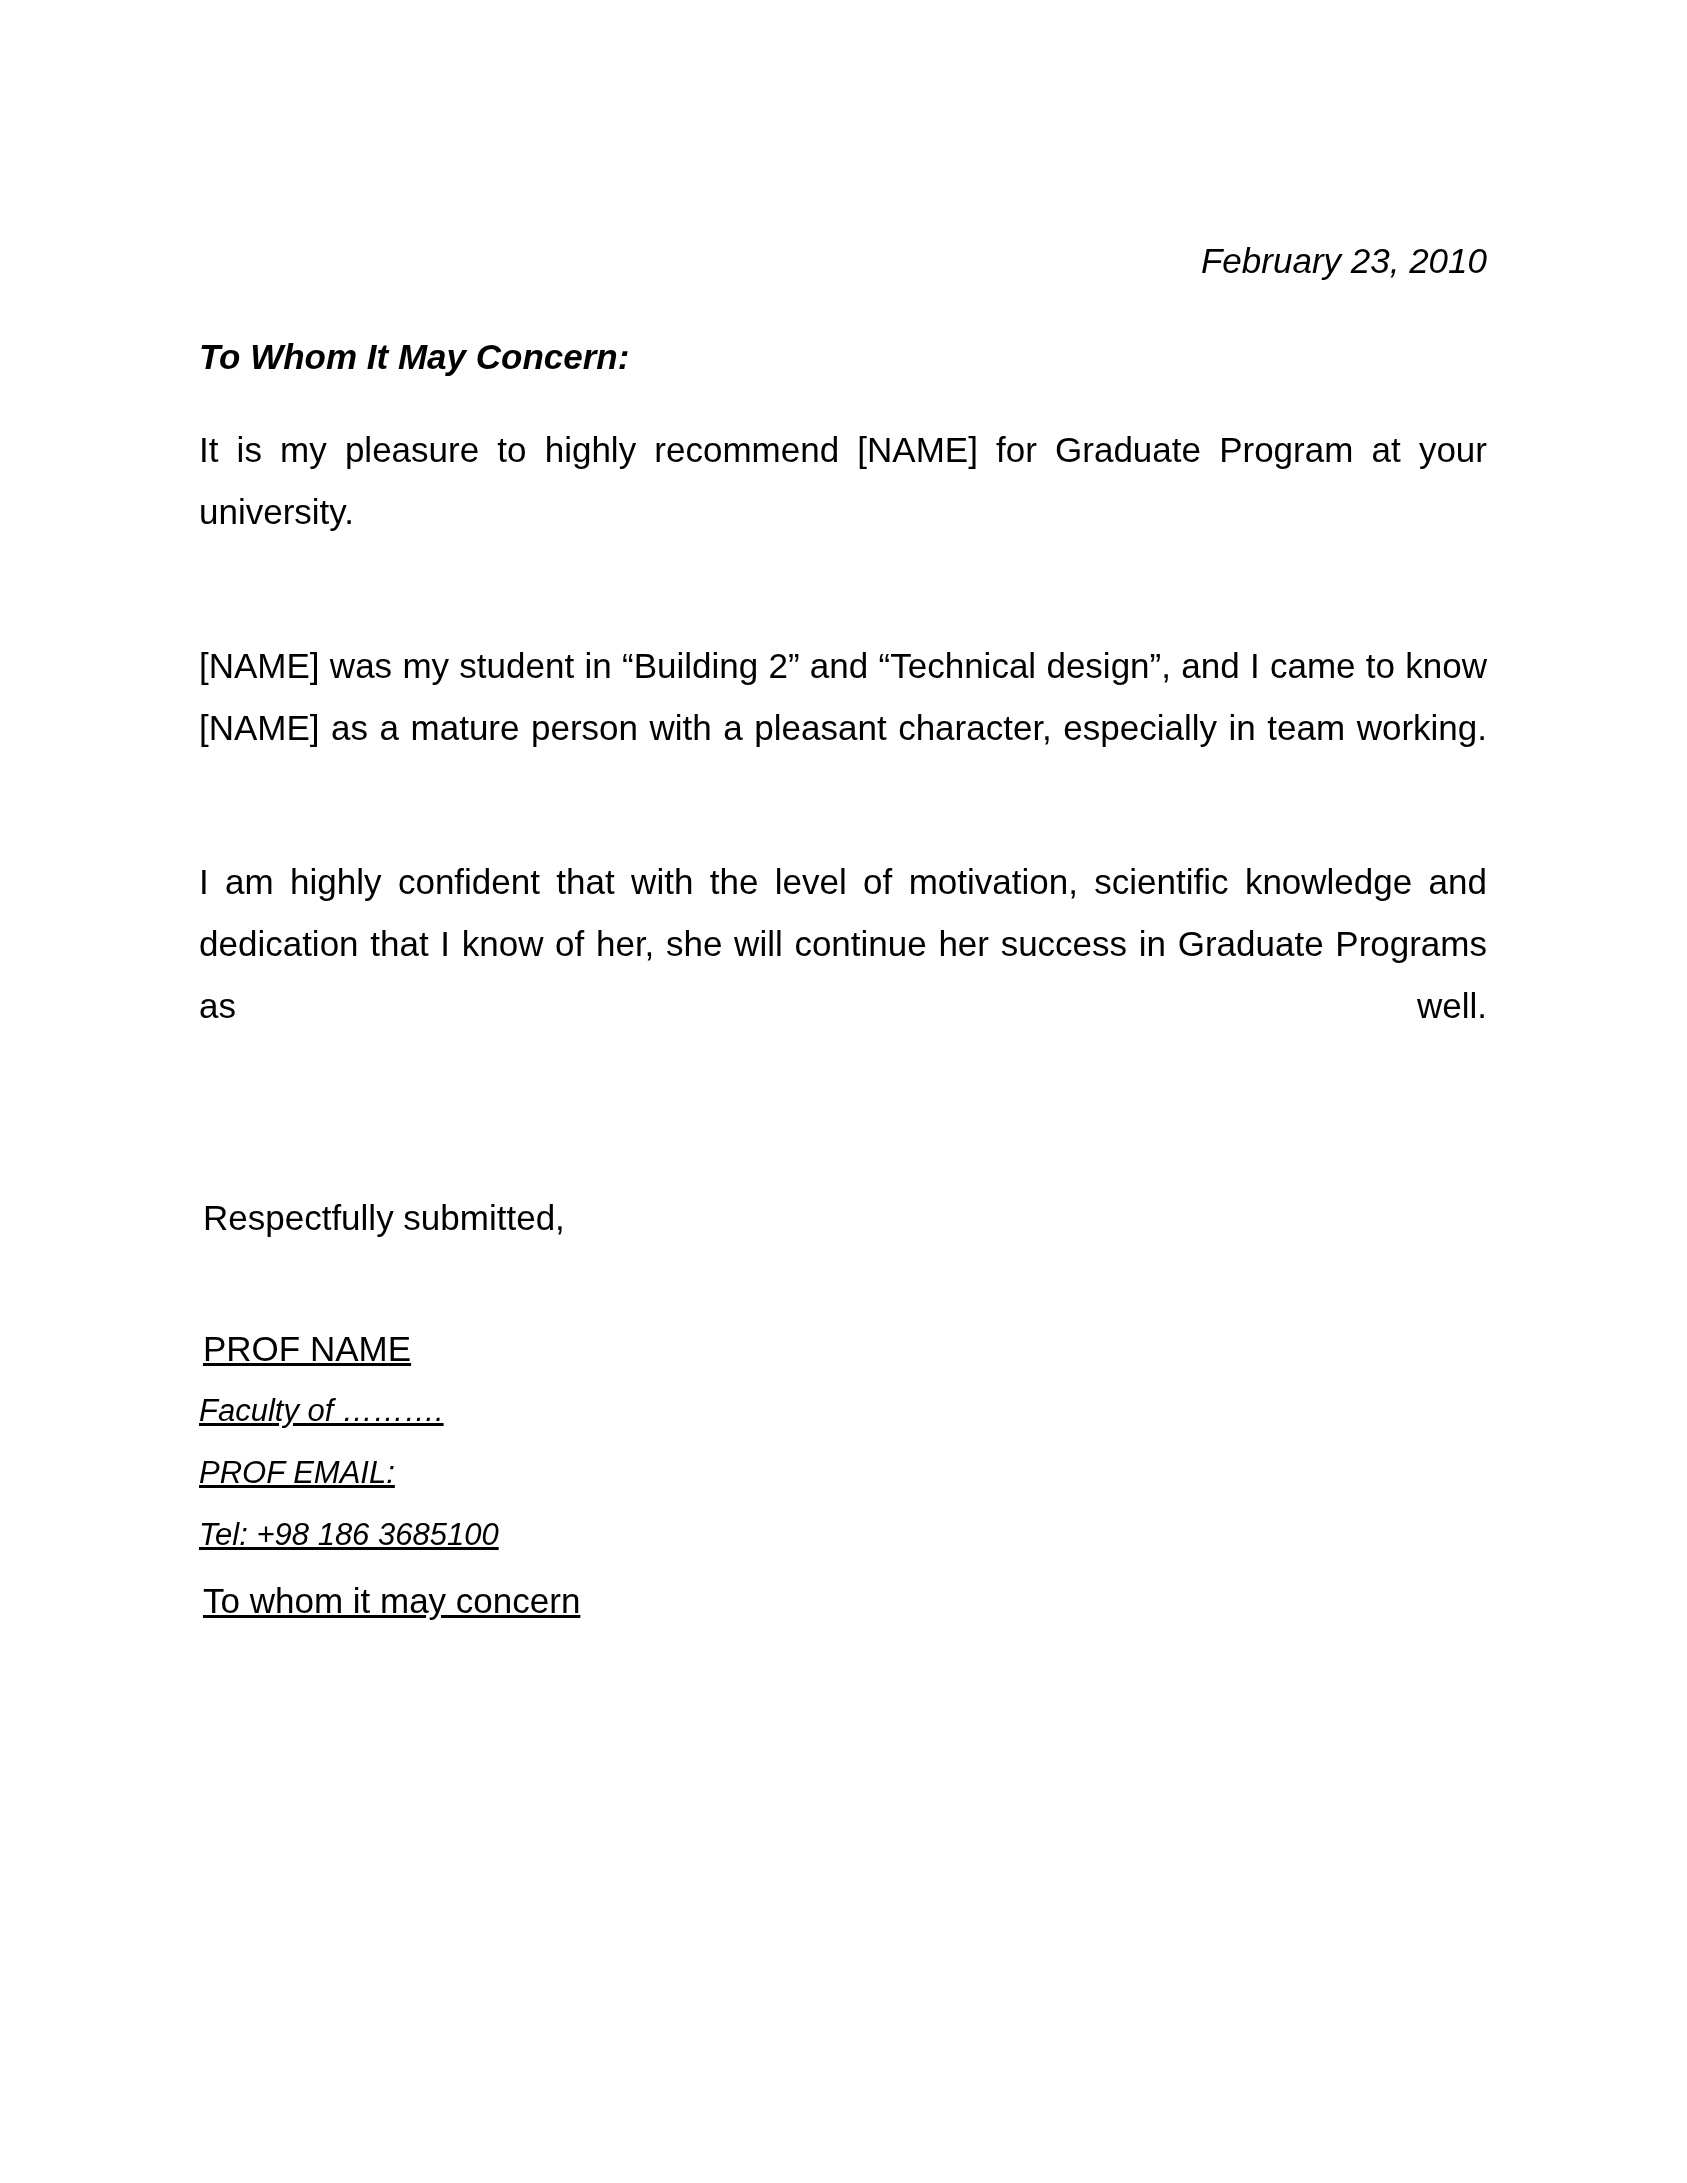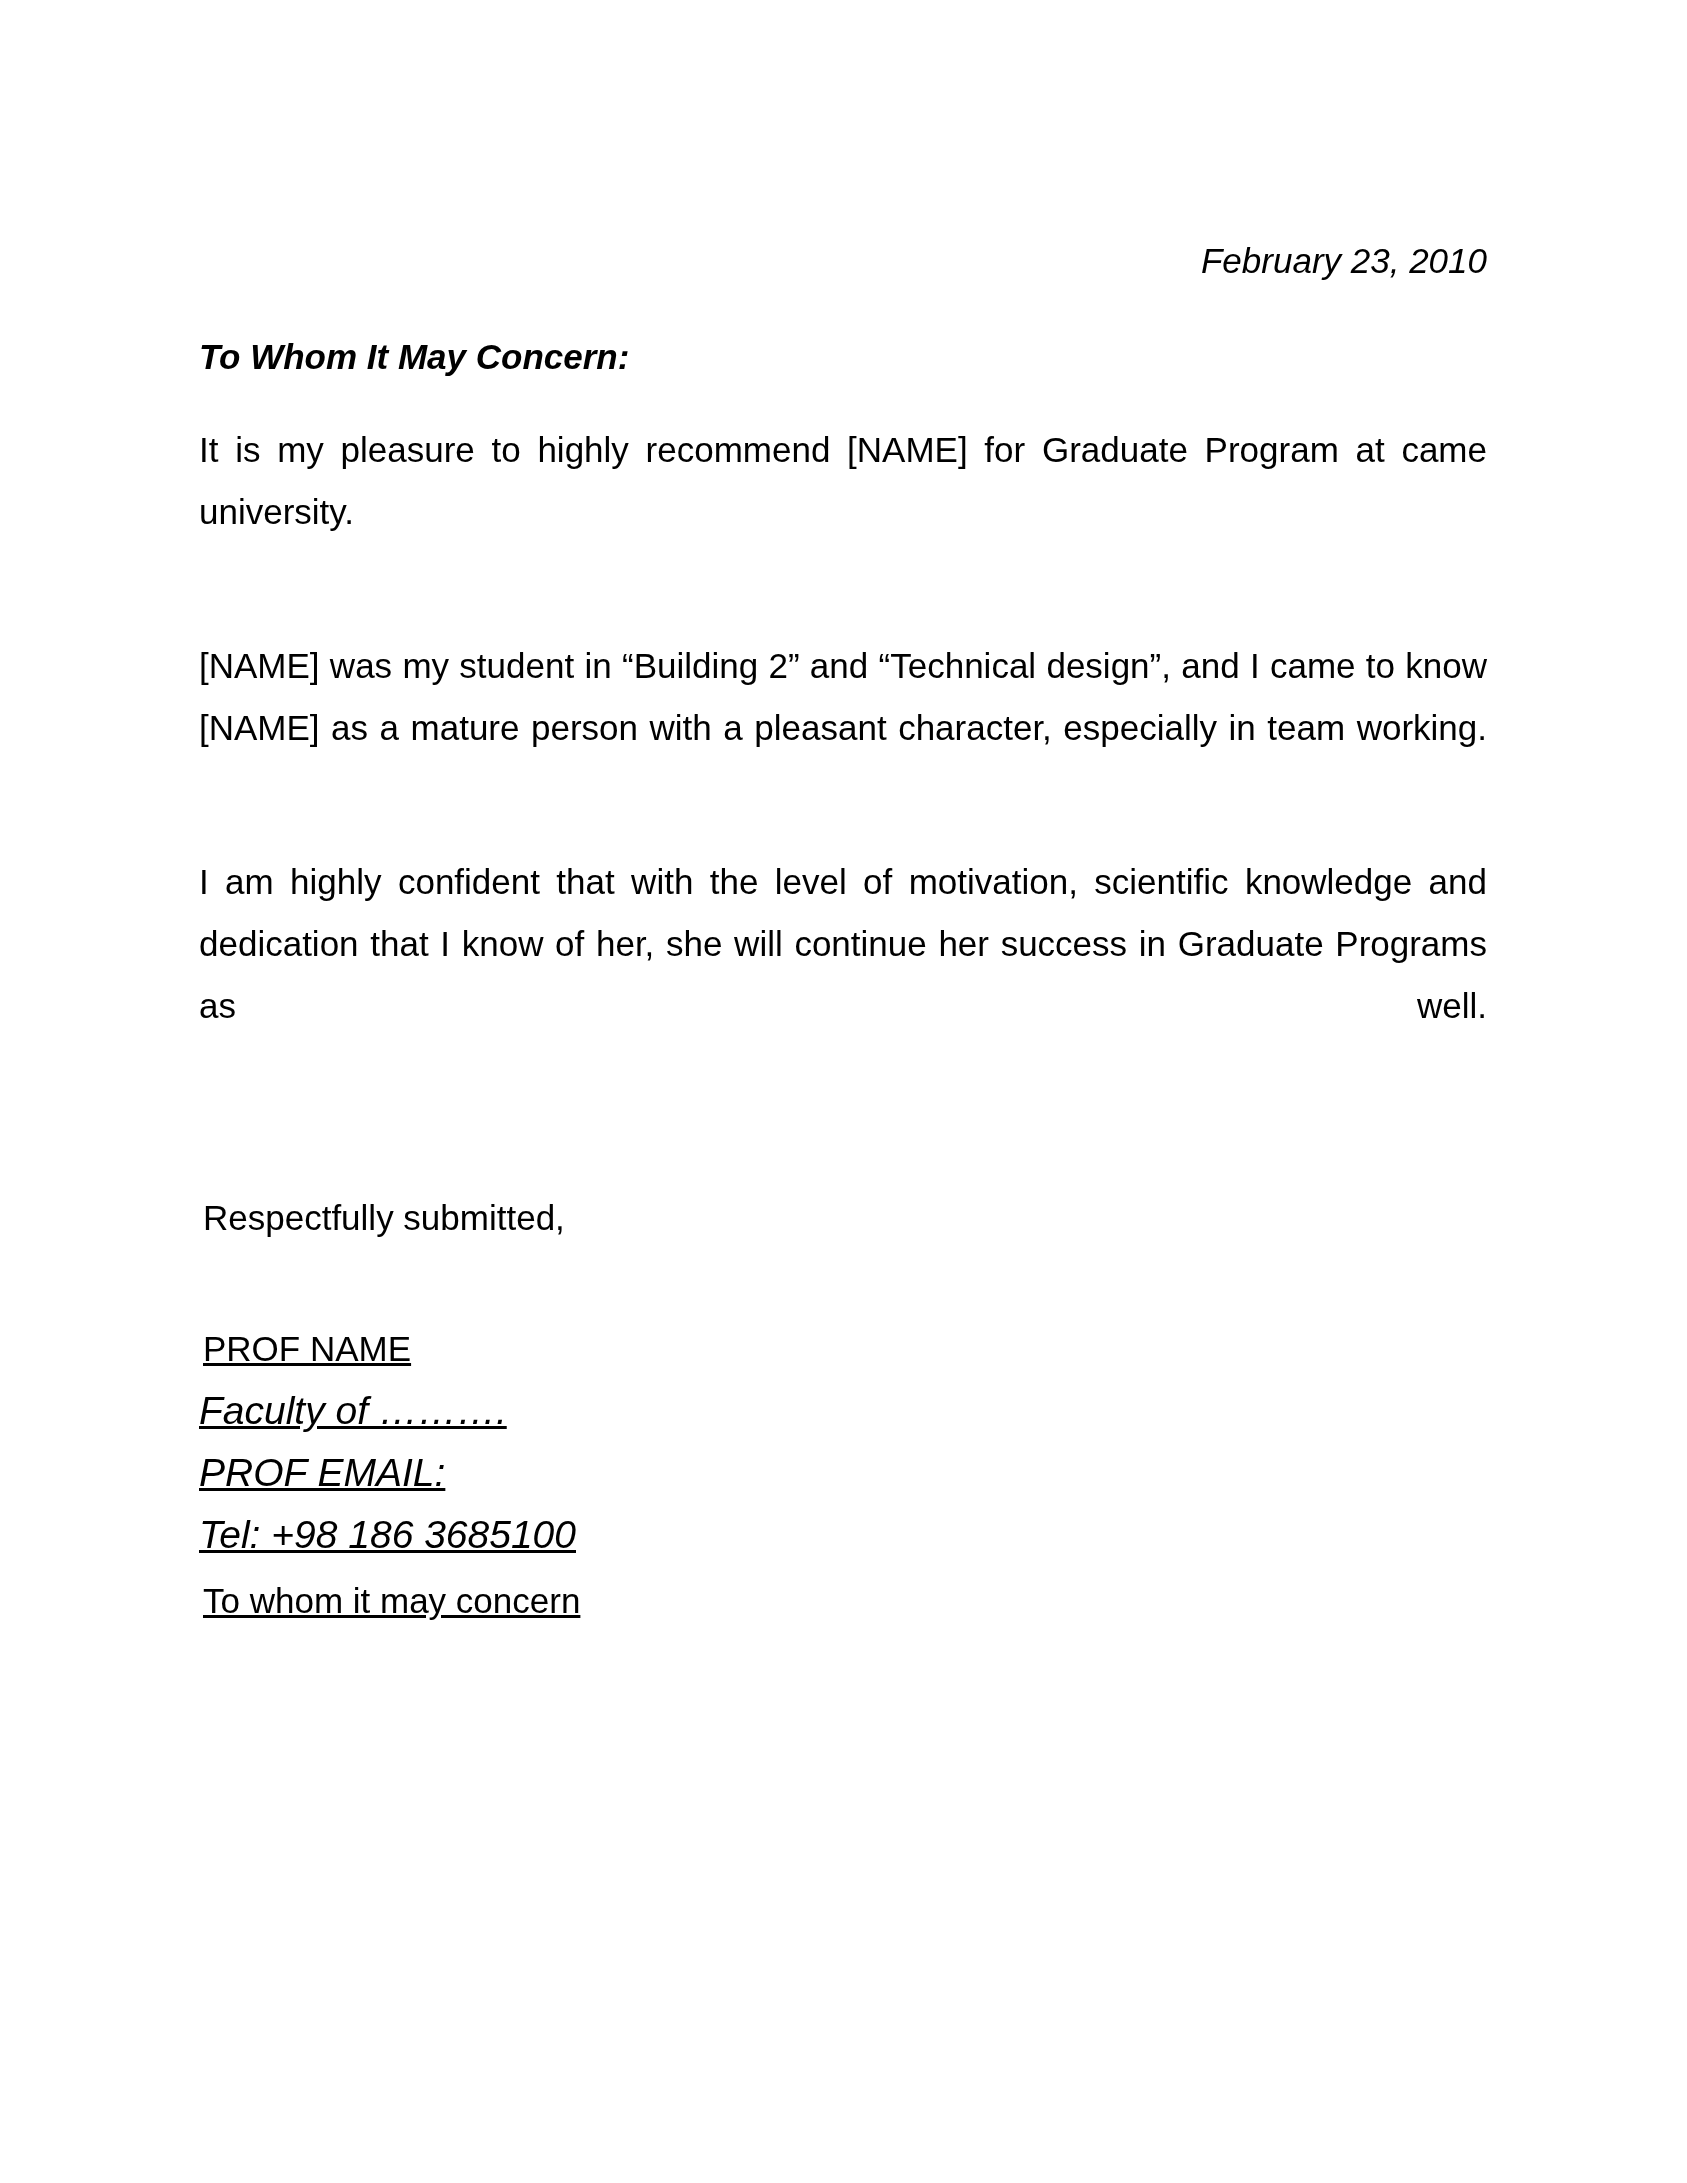--- a/index.html
+++ b/index.html
@@ -58,21 +58,21 @@
     display: inline-block;
     width: 100%;
   }
   .plain-line {
     font-size: 35px;
     line-height: 62px;
     margin: 4px;
     text-align: left;
   }
   .italic-line {
-    font-size: 39px;
+    font-size: 31px;
     line-height: 62px;
     margin: 0;
     text-align: left;
     font-style: italic;
   }
   .gap-closing { height: 84px; }
   .gap-signature { height: 61px; }
   .sig-block > div { margin-bottom: 0; }
   .sig-row { padding-top: 0px; text-decoration: underline; }
   .sig-row + .sig-row { padding-top: 0px; }
@@ -80,21 +80,21 @@
 </head>
 <body>
 
 <div class="page">
   <div class="content">
 
     <div class="date-line">February 23, 2010</div>
 
     <div class="salutation">To Whom It May Concern:</div>
 
-    <p class="body-para first">It is my pleasure to highly recommend [NAME] for Graduate Program at came university.</p>
+    <p class="body-para first">It is my pleasure to highly recommend [NAME] for Graduate Program at your university.</p>
 
     <p class="body-para">[NAME] was my student in “Building 2” and “Technical design”, and I came to know [NAME] as a mature person with a pleasant character, especially in team working.</p>
 
     <p class="body-para">I am highly confident that with the level of motivation, scientific knowledge and dedication that I know of her, she will continue her success in Graduate Programs as well.</p>
 
     <div class="gap-closing"></div>
 
     <div class="plain-line">Respectfully submitted,</div>
 
     <div class="gap-signature"></div>

